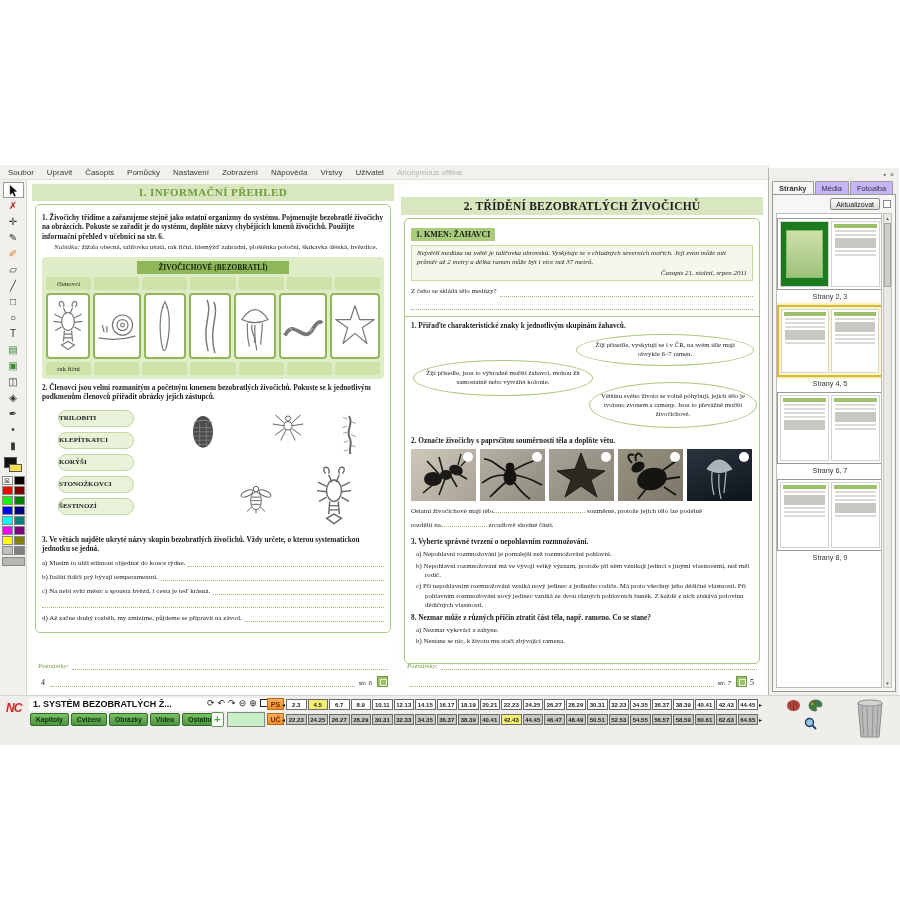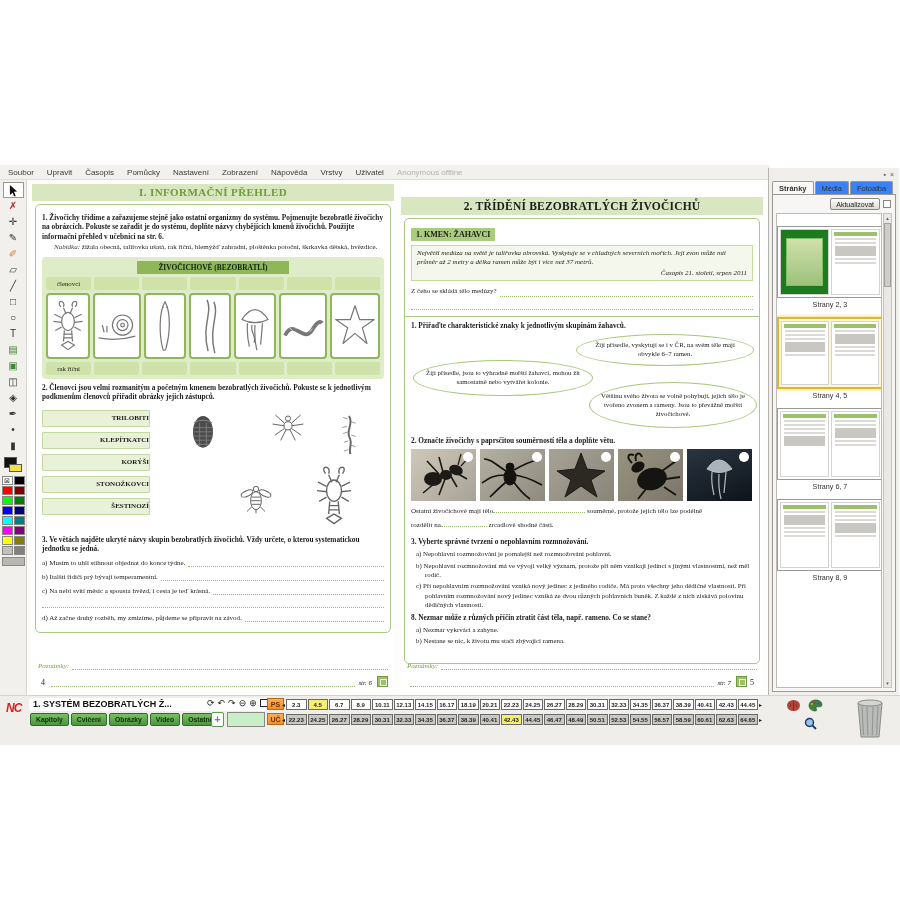--- a/index.html
+++ b/index.html
@@ -48,21 +48,21 @@
   
   #diagram { background:#dfecc8; border-radius:4px; padding:4px; margin:4px 0 2px; }
   #diagram-title { background:#8fb759; width:152px; margin:0 auto 3px; text-align:center; font-weight:bold; font-size:7.4px; padding:2px 0; color:#102208; }
   .dgrid { display:grid; grid-template-columns:repeat(7,1fr); gap:3px; }
   .dlab { background:#cfe2a9; height:13px; display:flex; align-items:center; justify-content:center; font-size:6.8px; border-radius:2px; }
   .dimg { background:#fff; border:2px solid #8fb759; border-radius:4px; height:66px; display:flex; align-items:center; justify-content:center; }
 
   
   .t2row { display:flex; margin-top:3px; }
   .pillcol { width:108px; }
-  .pill { background:#e9f2d9; border:1px solid #c3d9a2; border-radius:1px; text-align:right; font-weight:bold; font-size:7px; padding:3.5px 0; margin:5px 0; }
+  .pill { background:#e9f2d9; border:1px solid #c3d9a2; border-radius:8px; text-align:left; font-weight:bold; font-size:7px; padding:3.5px 0; margin:5px 16px; }
   .t2imgs { flex:1; position:relative; height:126px; }
   .t2imgs .sk { position:absolute; }
 
   .t3item { display:flex; align-items:flex-end; font-size:7px; margin-top:6px; }
   .dotfill { flex:1; border-bottom:1px dotted #9ab86f; height:8px; margin-left:3px; }
   .dotline { border-bottom:1px dotted #9ab86f; height:8px; margin-top:5px; }
 
   .pfoot { position:absolute; bottom:0; left:0; width:100%; padding:0 6px 3px; }
   .notes { display:flex; align-items:flex-end; font-size:7px; font-style:italic; color:#7ca04b; margin-top:5px; }
   .pnrow { display:flex; align-items:flex-end; font-size:7px; margin-top:6px; }
@@ -86,27 +86,27 @@
   .photo { width:65px; height:52px; position:relative; overflow:hidden; }
   .photo .wdot { position:absolute; top:3px; right:3px; width:10px; height:10px; border-radius:50%; background:#fff; }
   .fillsent { font-size:7px; line-height:2.1; margin-top:3px; }
   .blank { display:inline-block; border-bottom:1px dotted #9ab86f; height:7px; }
   .opt { font-size:6.9px; line-height:1.32; margin:2.5px 0 0 14px; text-indent:-9px; }
 
   
   #sidebar { position:absolute; left:768px; top:168px; width:131px; height:527px; background:#f0efec; border-left:1px solid #b7b4af; }
   .sb-winicons { position:absolute; top:3px; right:5px; display:flex; gap:4px; font-size:7px; color:#555; }
   .sb-tabs { position:absolute; top:13px; left:3px; display:flex; }
-  .sbtab { font-size:7.5px; color:#333; padding:2px 6px 1px; border:1px solid #9b9995; border-bottom:none; border-radius:2px 2px 0 0; background:#3b82f6; margin-right:1px; }
+  .sbtab { font-size:7.5px; color:#333; padding:2px 6px 1px; border:1px solid #9b9995; border-bottom:none; border-radius:2px 2px 0 0; background:#c4b5fd; margin-right:1px; }
   .sbtab.active { background:#f8f7f5; font-weight:bold; }
   #sb-panel { position:absolute; top:26px; left:3px; right:3px; bottom:3px; border:1px solid #9b9995; background:#f7f6f4; }
   #update-btn { position:absolute; top:3px; right:15px; font-size:7px; padding:1.5px 5px; border:1px solid #8a8884; border-radius:2px; background:linear-gradient(#fefefe,#dadad6); color:#222; }
   #update-chk { position:absolute; top:5px; right:4px; width:8px; height:8px; border:1px solid #8a8884; background:#fff; }
   #thumb-list { position:absolute; top:18px; left:3px; right:13px; bottom:3px; background:#fff; border:1px solid #bdbbb6; padding-top:4px; overflow:hidden; }
-  .thumbitem { margin:8px auto 4px; width:106px; text-align:center; }
+  .thumbitem { margin:0 auto 4px; width:106px; text-align:center; }
   .thumb { width:106px; height:72px; background:#fff; border:1px solid #999; display:flex; gap:2px; padding:2px; }
   .thumbitem.sel .thumb { border:2px solid #d9b832; box-shadow:0 0 3px 1px #efe08a; background:#fdf6cf; }
   .tp { flex:1; border:1px solid #d5d3cf; background:#fff; position:relative; overflow:hidden; }
   .tp .hbar { height:4px; background:#9cc06b; margin:2px 2px 1px; }
   .tp .ln { height:2px; background:#dcdad6; margin:2px 3px; }
   .tp .blk { height:10px; background:#c9c7c2; margin:2px 3px; }
   .tp.cover { background:#1e7a1f; }
   .tp.cover .cv { position:absolute; left:5px; top:8px; right:5px; bottom:8px; border:1px solid #7fbf6a; background:linear-gradient(#cfe0a9,#9dc27c); }
   .tlabel { font-size:7.2px; color:#333; margin-top:2px; }
   #sb-scroll { position:absolute; top:18px; right:3px; bottom:3px; width:9px; background:#e9e8e5; border:1px solid #c5c3bf; }

